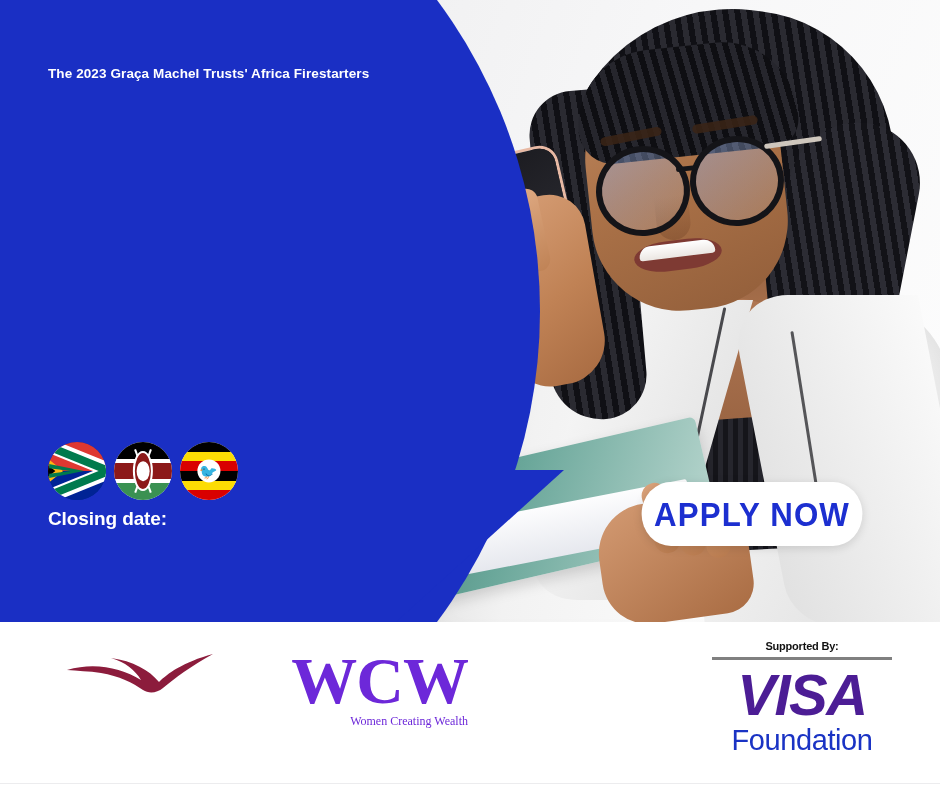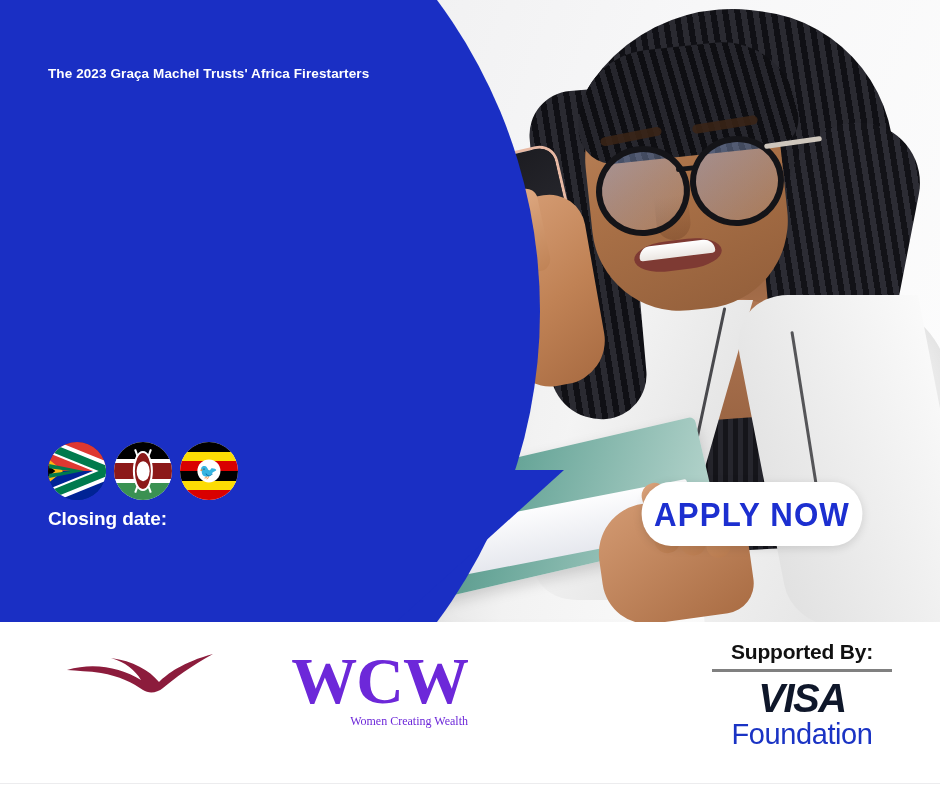--- a/index.html
+++ b/index.html
@@ -388,33 +388,33 @@
   }
 
   .visa-logo {
     position: absolute;
     right: 48px; top: 18px;
     width: 180px;
     text-align: center;
   }
   .supported-by {
     color: #111111;
-    font-size: 21px;
+    font-size: 11px;
     font-weight: bold;
     margin: 0 0 5px 0;
     letter-spacing: -.2px;
   }
   .visa-rule {
     width: 100%; height: 3px;
     background: #808080;
     margin: 0 0 6px 0;
   }
   .visa-word {
-    color: #0f172a;
-    font-size: 40px;
+    color: #4c1d95;
+    font-size: 58px;
     font-weight: bold;
     font-style: italic;
     line-height: 1;
     letter-spacing: -1.5px;
     margin: 0;
   }
   .visa-foundation {
     color: #1a33c4;
     font-size: 29px;
     line-height: 1.05;

